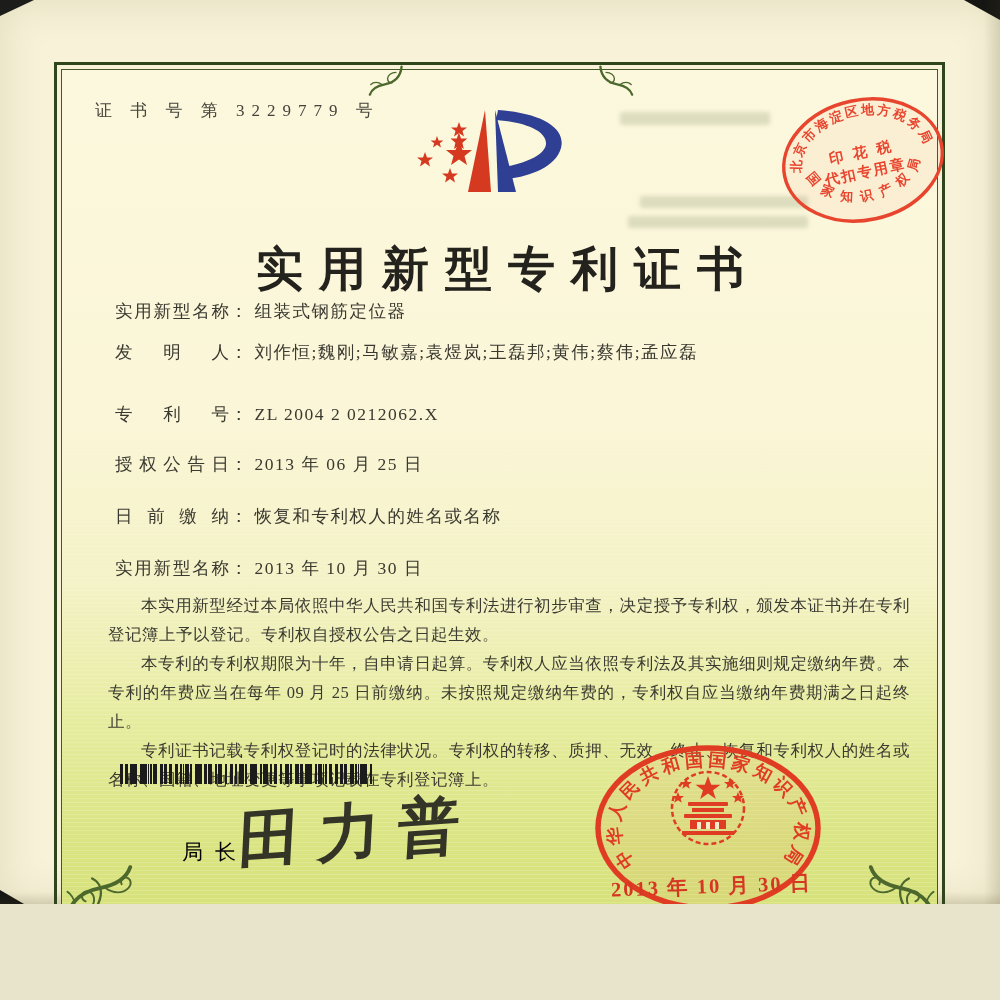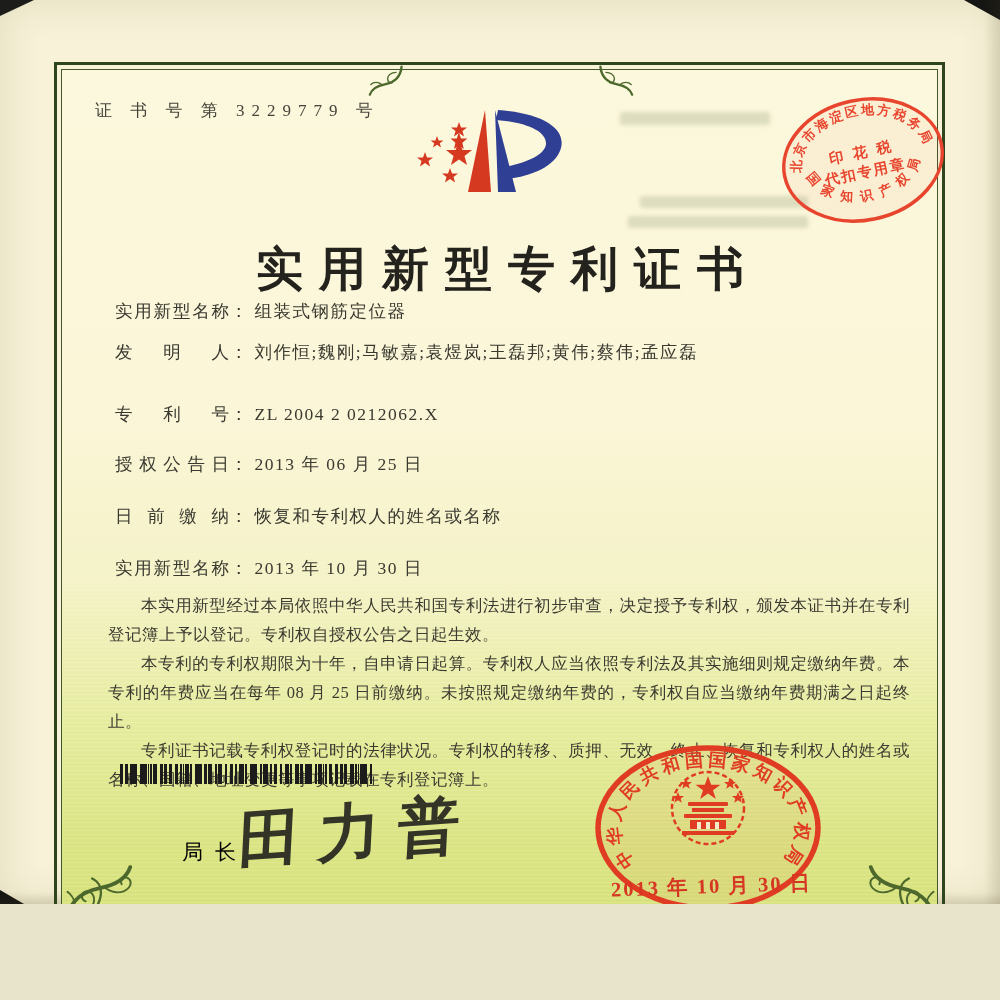--- a/index.html
+++ b/index.html
@@ -178,21 +178,21 @@
   </div>
   <div class="field-row r4">
     <span class="field-label">日前缴纳</span><span class="field-colon">：</span><span class="field-value">恢复和专利权人的姓名或名称</span>
   </div>
   <div class="field-row r5">
     <span class="field-label">实用新型名称</span><span class="field-colon">：</span><span class="field-value">2013 年 10 月 30 日</span>
   </div>
 
   <div class="body-text">
     <p>本实用新型经过本局依照中华人民共和国专利法进行初步审查，决定授予专利权，颁发本证书并在专利登记簿上予以登记。专利权自授权公告之日起生效。</p>
-    <p>本专利的专利权期限为十年，自申请日起算。专利权人应当依照专利法及其实施细则规定缴纳年费。本专利的年费应当在每年 08 月 25 日前缴纳。未按照规定缴纳年费的，专利权自应当缴纳年费期满之日起终止。</p>
+    <p>本专利的专利权期限为十年，自申请日起算。专利权人应当依照专利法及其实施细则规定缴纳年费。本专利的年费应当在每年 09 月 25 日前缴纳。未按照规定缴纳年费的，专利权自应当缴纳年费期满之日起终止。</p>
     <p>专利证书记载专利权登记时的法律状况。专利权的转移、质押、无效、终止、恢复和专利权人的姓名或名称、国籍、地址变更等事项记载在专利登记簿上。</p>
   </div>
 
   <div class="barcode"></div>
 
   <div class="sig-label">局长</div>
   <div class="sig-name">田力普</div>
 
   <svg class="seal" viewBox="0 0 240 180">
     <defs>

